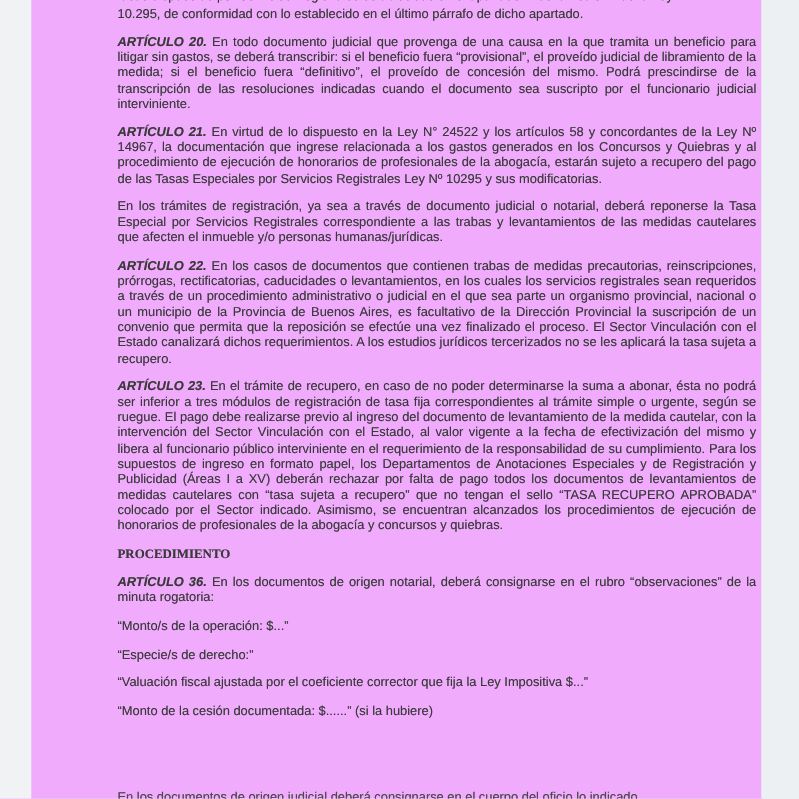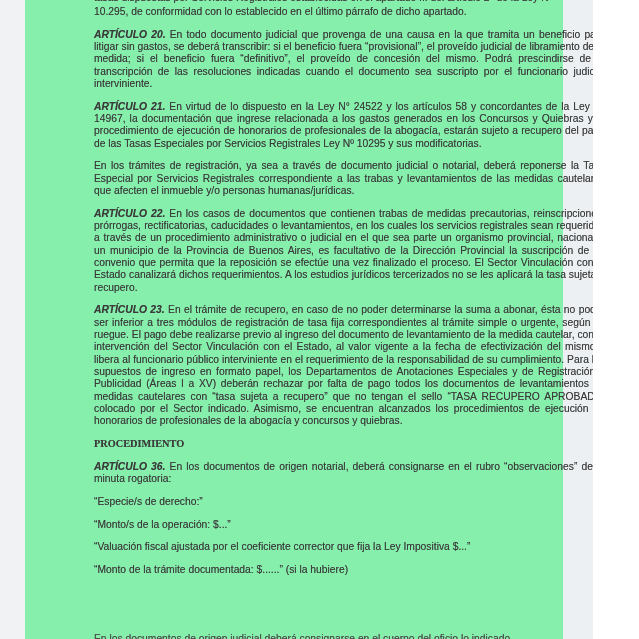--- a/index.html
+++ b/index.html
@@ -3,22 +3,22 @@
 <meta charset="utf-8">
 <style>
   html, body { margin: 0; padding: 0; }
   body {
     width: 639px; height: 639px; overflow: hidden;
     background: #ffffff;
     font-family: "Liberation Sans", sans-serif;
   }
   .canvas {
     position: relative;
-    width: 593px; height: 639px;
-    background: #86efac;
+    width: 639px; height: 639px;
+    background: #f0abfc;
     overflow: hidden;
   }
   .gutter-left {
     position: absolute; left: 0; top: 0;
     width: 25px; height: 639px;
     background: #f1f2f4;
   }
   .gutter-right {
     position: absolute; right: 0; top: 0;
     width: 30px; height: 639px;
@@ -88,30 +88,30 @@
 
     <p class="para heading">
       <span>PROCEDIMIENTO</span>
     </p>
 
     <p class="para">
       <b class="art-label">ARTÍCULO 36.</b><span>En los documentos de origen notarial, deberá consignarse en el rubro “observaciones” de la minuta rogatoria:</span>
     </p>
 
     <p class="para">
-      <span>“Especie/s de derecho:”</span>
+      <span>“Monto/s de la operación: $...”</span>
     </p>
     <p class="para">
-      <span>“Monto/s de la operación: $...”</span>
+      <span>“Especie/s de derecho:”</span>
     </p>
     <p class="para">
       <span>“Valuación fiscal ajustada por el coeficiente corrector que fija la Ley Impositiva $...”</span>
     </p>
     <p class="para">
-      <span>“Monto de la trámite documentada: $......” (si la hubiere)</span>
+      <span>“Monto de la cesión documentada: $......” (si la hubiere)</span>
     </p>
 
   </div>
 
   <div class="sliver-bottom">
     <span>En los documentos de origen judicial deberá consignarse en el cuerpo del oficio lo indicado</span>
   </div>
 </div>
 
 </body></html>

